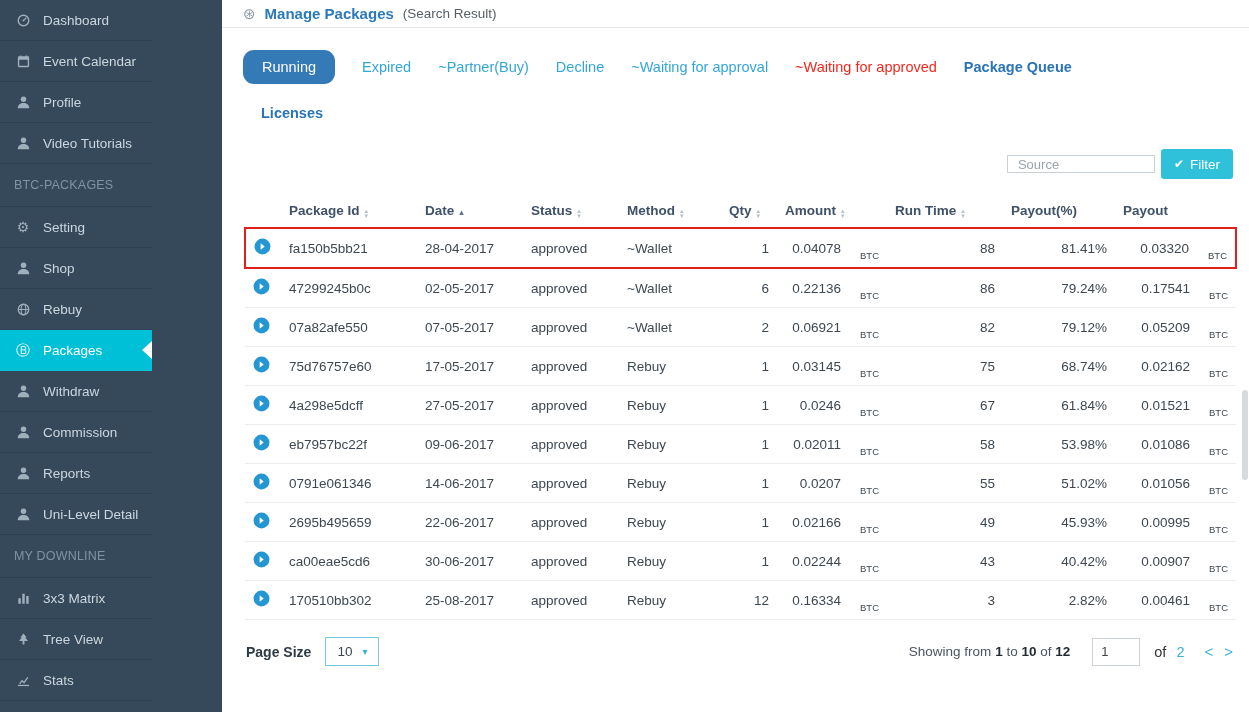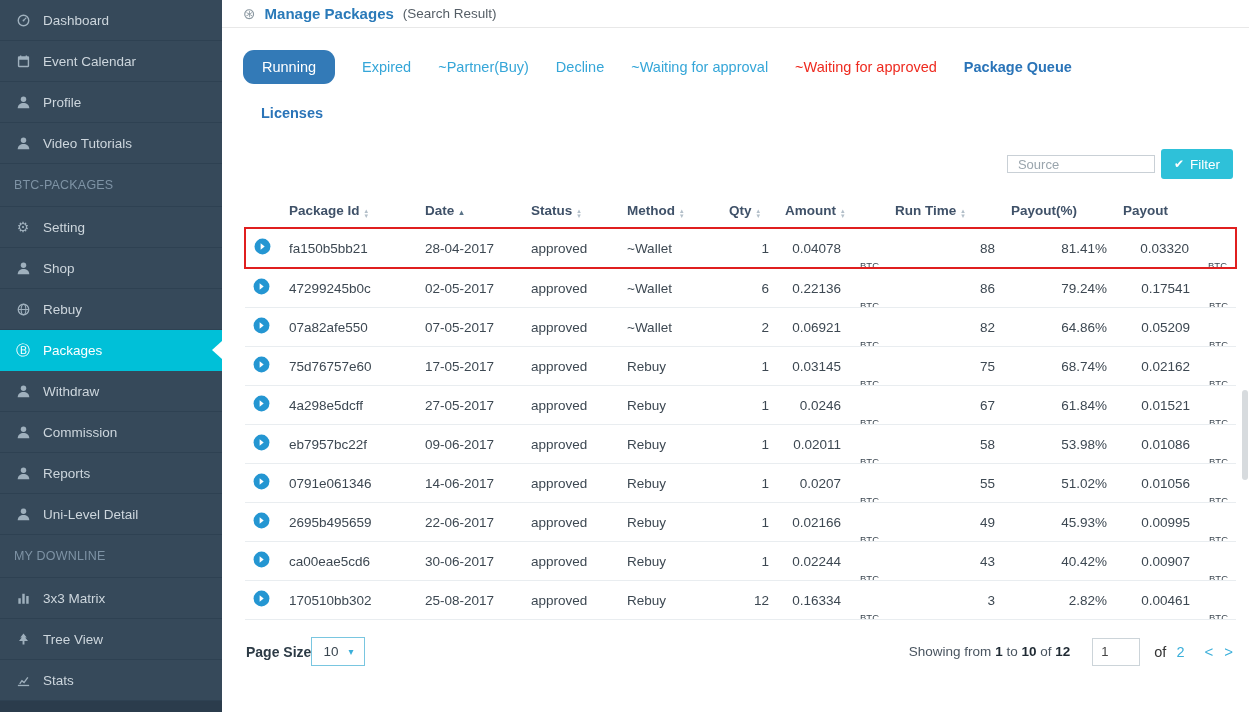--- a/index.html
+++ b/index.html
@@ -2,21 +2,21 @@
 <html style="--sidebar-bg: #36495a; --sidebar-border: #2e4152; --sidebar-active: #00c0d8; --tab-active: #337ab7; --link: #35a6d8; --link-bold: #2a74b8; --danger: #ee2a1f; --title: #2a7ab9; --filter-button: #2ec1d9; --row-icon: #2496d2; --annotation: #e01f1f; --pagination: #3bafda;"><head>
 <meta charset="utf-8">
 <style>
   * { box-sizing: border-box; margin: 0; padding: 0; }
   html,body { background:#fff; }
   .app {
     width:1249px; height:712px; display:flex; overflow:hidden; position:relative;
     font-family:"Liberation Sans","DejaVu Sans",sans-serif; background:#fff;
   }
   
-  .sidebar { width:222px; min-width:222px; background:var(--sidebar-bg); display:flex; flex-direction:column; }
+  .sidebar { width:222px; min-width:222px; background:var(--sidebar-bg); display:flex; flex-direction:row; }
   .sidebar-nav { display:flex; flex-direction:column; }
   .side-item {
     height:41px; display:flex; align-items:center; gap:11px; padding:0 14px;
     border-bottom:1px solid var(--sidebar-border); color:#cdd6dd; font-size:13.5px;
     cursor:pointer; position:relative; white-space:nowrap;
   }
   .side-icon { width:18px; display:inline-flex; justify-content:center; color:#9fb0bd; font-size:14px; line-height:1; }
   .si { width:15px; height:15px; }
   .side-item.active { background:var(--sidebar-active); color:#fff; border-bottom-color:transparent; }
   .side-item.active .side-icon { color:#fff; }
@@ -57,27 +57,27 @@
   th { text-align:left; font-size:13.5px; color:#3f5168; font-weight:bold; padding:10px 8px 9px; white-space:nowrap; }
   td { font-size:13.5px; color:#3d4852; padding:9px 8px; border-bottom:1px solid #e9edf0; white-space:nowrap; overflow:hidden; }
   td.num { text-align:right; }
   .col-icon { width:36px; }
   .row-btn { display:inline-flex; cursor:pointer; }
   .pc { width:17px; height:17px; }
   .pc circle { fill:var(--row-icon); }
   .pc path { fill:#fff; }
   .sort-both { display:inline-flex; flex-direction:column; margin-left:5px; color:#b3bfc9; font-size:7px; line-height:5px; vertical-align:2px; }
   .sort-asc { margin-left:5px; color:#5b7488; font-size:9px; }
-  .btc { font-size:9.5px; margin-left:4px; color:#3d4852; position:relative; top:16px;padding-left:15px; }
+  .btc { font-size:9.5px; margin-left:4px; color:#3d4852; position:relative; top:6px;padding-left:15px; }
   tr.annotated td { border-top:2px solid var(--annotation); border-bottom:2px solid var(--annotation); }
   tr.annotated td:first-child { border-left:2px solid var(--annotation); }
   tr.annotated td:last-child { border-right:2px solid var(--annotation); }
   
   .table-footer { display:flex; align-items:center; justify-content:space-between; margin:17px 18px 0 24px; }
-  .tf-left { display:flex; align-items:center; gap:0; }
+  .tf-left { display:flex; align-items:center; gap:14px; }
   .ps-label { font-size:14px; font-weight:bold; color:#2c3a45; }
   .ps-select { display:inline-flex; align-items:center; gap:10px; border:1px solid #79c6e0; padding:6px 11px; font-size:13.5px; color:#3a4650; cursor:pointer; }
   .caret { color:var(--pagination); font-size:10px; }
   .tf-right { display:flex; align-items:center; }
   .showing { font-size:13.5px; color:#4a5560; margin-right:22px; }
   .showing b { color:#1f2a33; }
   .page-input { width:48px; height:28px; border:1px solid #ccd4d9; padding:0 8px; font-size:13px; color:#444; font-family:inherit; outline:none; }
   .of { font-size:14.5px; color:#333; margin-left:14px; }
   .total-pages { font-size:14.5px; color:var(--pagination); margin-left:10px; }
   .pag-arrows { display:inline-flex; gap:11px; margin-left:20px; }
@@ -357,21 +357,21 @@
                   <path d="M7 5.6L11.3 9 7 12.4z"></path>
                 </svg>
               </span></td>
             <td>07a82afe550</td>
             <td>07-05-2017</td>
             <td>approved</td>
             <td>~Wallet</td>
             <td class="num">2</td>
             <td class="num">0.06921<span class="btc">BTC</span></td>
             <td class="num">82</td>
-            <td class="num">64.86%</td>
+            <td class="num">79.12%</td>
             <td class="num">0.05209<span class="btc">BTC</span></td>
           </tr>
           <tr>
             <td class="col-icon"><span class="row-btn">
                 <svg class="pc" viewBox="0 0 18 18">
                   <circle cx="9" cy="9" r="8.4"></circle>
                   <path d="M7 5.6L11.3 9 7 12.4z"></path>
                 </svg>
               </span></td>
             <td>75d76757e60</td>

